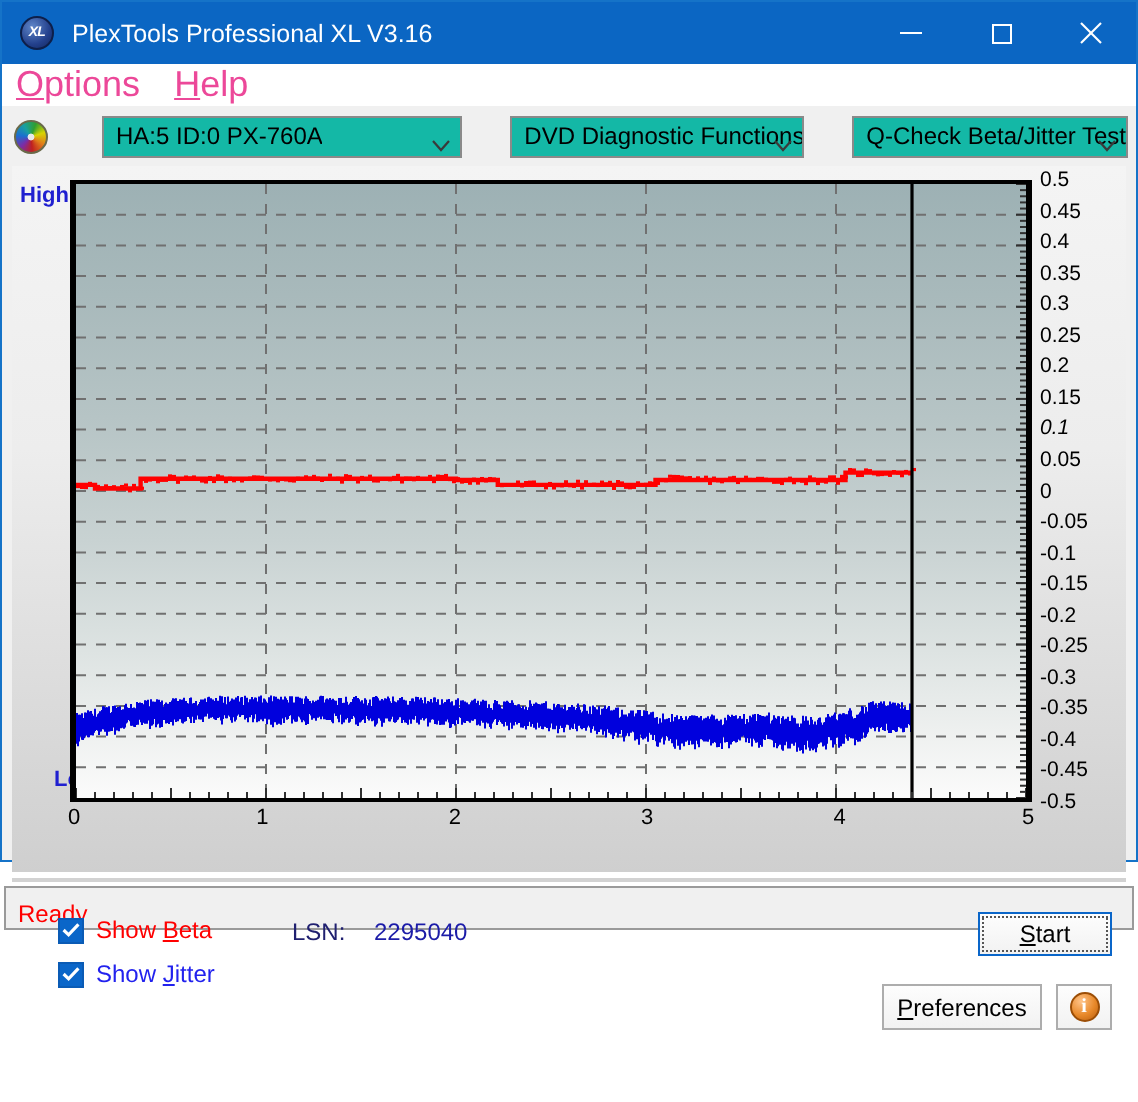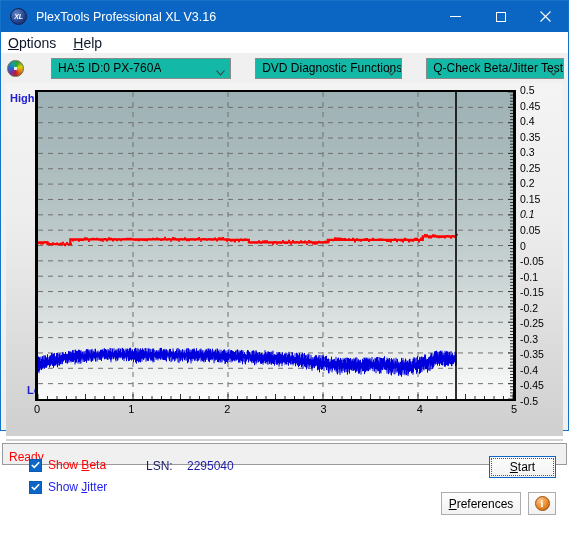--- a/index.html
+++ b/index.html
@@ -79,22 +79,22 @@
   
   .menubar {
     height: 21px;
     background: #ffffff;
     display: flex;
     align-items: center;
     flex: 0 0 auto;
     padding-left: 7px;
   }
   .menu-item {
-    font-size: 14px;
-    color: #0f172a;
+    font-size: 18px;
+    color: #ec4899;
     margin-right: 17px;
     white-space: nowrap;
   }
   .menu-item u { text-decoration: underline; }
 
   
   .toolbar {
     height: 30px;
     background: #f0f0f0;
     display: flex;

